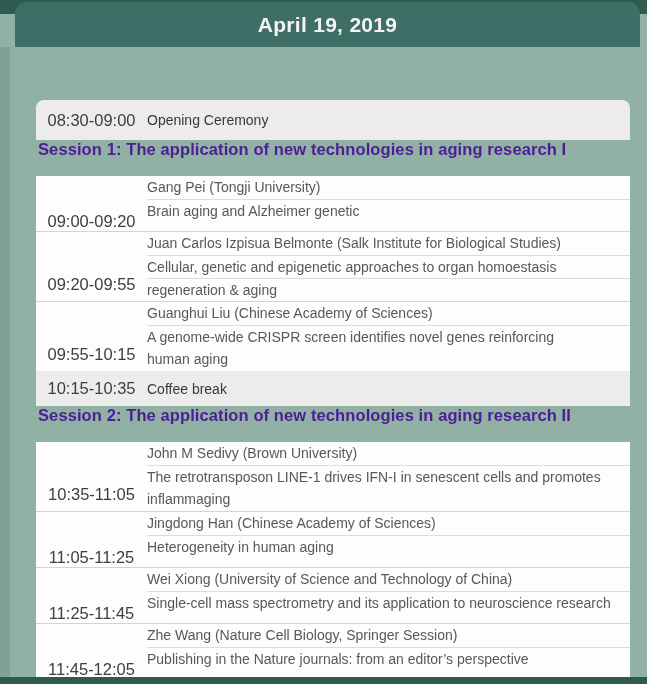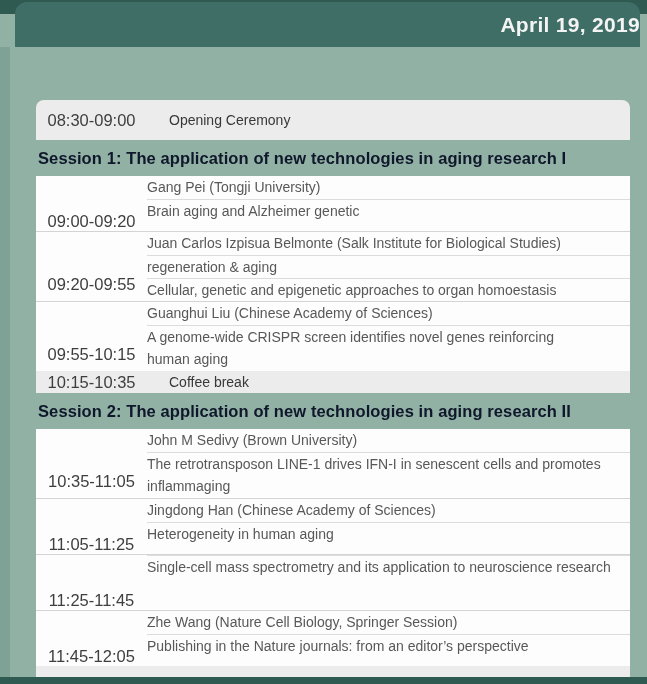--- a/index.html
+++ b/index.html
@@ -15,55 +15,54 @@
   .top-backdrop {
     position: absolute; top: 0; left: 0; right: 0; height: 14px;
     background: var(--edge-dark, #2e5a52);
   }
   .date-bar {
     position: relative;
     margin: 2px 7px 0 15px;
     height: 45px;
     border-radius: 12px 12px 0 0;
     background: var(--header-bg, #3e6e66);
-    display: flex; align-items: center; justify-content: flex-end;
+    display: flex; align-items: center; justify-content: center;
     color: #f4f4f4; font-weight: bold; font-size: 21px; letter-spacing: 0.3px;
   }
   .left-strip {
     position: absolute; left: 0; top: 47px; bottom: 7px; width: 10px;
     background: var(--edge-sage, #7ea396);
   }
   .bottom-strip {
     position: absolute; left: 0; right: 0; bottom: 0; height: 7px;
     background: var(--edge-dark, #2e5a52);
   }
   .card {
     position: relative;
     margin: 53px 17px 0 36px;
     width: 594px;
   }
   .break-row {
     display: grid;
     grid-template-columns: 111px 1fr;
     align-items: center;
     background: var(--gray-row, #edecec);
-    gap: 22px;
   }
   .break-row.opening { height: 40px; border-radius: 8px 8px 0 0; }
-  .break-row.coffee  { height: 22px; }
+  .break-row.coffee  { height: 35px; }
   .break-row.lunch   { height: 34px; border-radius: 0 0 5px 5px; }
   .b-time {
     text-align: center; font-size: 16.5px; color: var(--time-text, #3e3e3e);
   }
   .b-label { font-size: 14px; color: #383838; }
   .session-band {
     height: 36px;
-    display: flex; align-items: center;
+    display: flex; align-items: flex-start;
     padding-left: 2px;
-    color: #0f172a; font-weight: bold; font-size: 16.5px;
+    color: #4c1d95; font-weight: bold; font-size: 16.5px;
     letter-spacing: 0.1px;
   }
   .white-section { background: #fdfdfd; }
   .talk {
     display: grid;
     grid-template-columns: 111px 1fr;
   }
   .talk + .talk { border-top: 1px solid var(--row-divider, #d4d4d4); }
   .t-time {
     display: flex; align-items: center; justify-content: center;
@@ -104,22 +103,22 @@
         <div class="t-time">09:00-09:20</div>
         <div class="t-body">
           <div class="t-line">Gang Pei (Tongji University)</div>
           <div class="t-line rule">Brain aging and Alzheimer genetic</div>
         </div>
       </div>
       <div class="talk">
         <div class="t-time">09:20-09:55</div>
         <div class="t-body">
           <div class="t-line">Juan Carlos Izpisua Belmonte (Salk Institute for Biological Studies)</div>
+          <div class="t-line rule">Cellular, genetic and epigenetic approaches to organ homoestasis</div>
           <div class="t-line rule">regeneration &amp; aging</div>
-          <div class="t-line rule">Cellular, genetic and epigenetic approaches to organ homoestasis</div>
         </div>
       </div>
       <div class="talk">
         <div class="t-time">09:55-10:15</div>
         <div class="t-body">
           <div class="t-line">Guanghui Liu (Chinese Academy of Sciences)</div>
           <div class="t-line rule">A genome-wide CRISPR screen identifies novel genes reinforcing</div>
           <div class="t-line">human aging</div>
         </div>
       </div>
@@ -146,20 +145,21 @@
       <div class="talk">
         <div class="t-time">11:05-11:25</div>
         <div class="t-body">
           <div class="t-line">Jingdong Han (Chinese Academy of Sciences)</div>
           <div class="t-line rule">Heterogeneity in human aging</div>
         </div>
       </div>
       <div class="talk">
         <div class="t-time">11:25-11:45</div>
         <div class="t-body">
+          <div class="t-line">Wei Xiong (University of Science and Technology of China)</div>
           <div class="t-line rule">Single-cell mass spectrometry and its application to neuroscience research</div>
         </div>
       </div>
       <div class="talk">
         <div class="t-time">11:45-12:05</div>
         <div class="t-body">
           <div class="t-line">Zhe Wang (Nature Cell Biology, Springer Session)</div>
           <div class="t-line rule">Publishing in the Nature journals: from an editor’s perspective</div>
         </div>
       </div>

